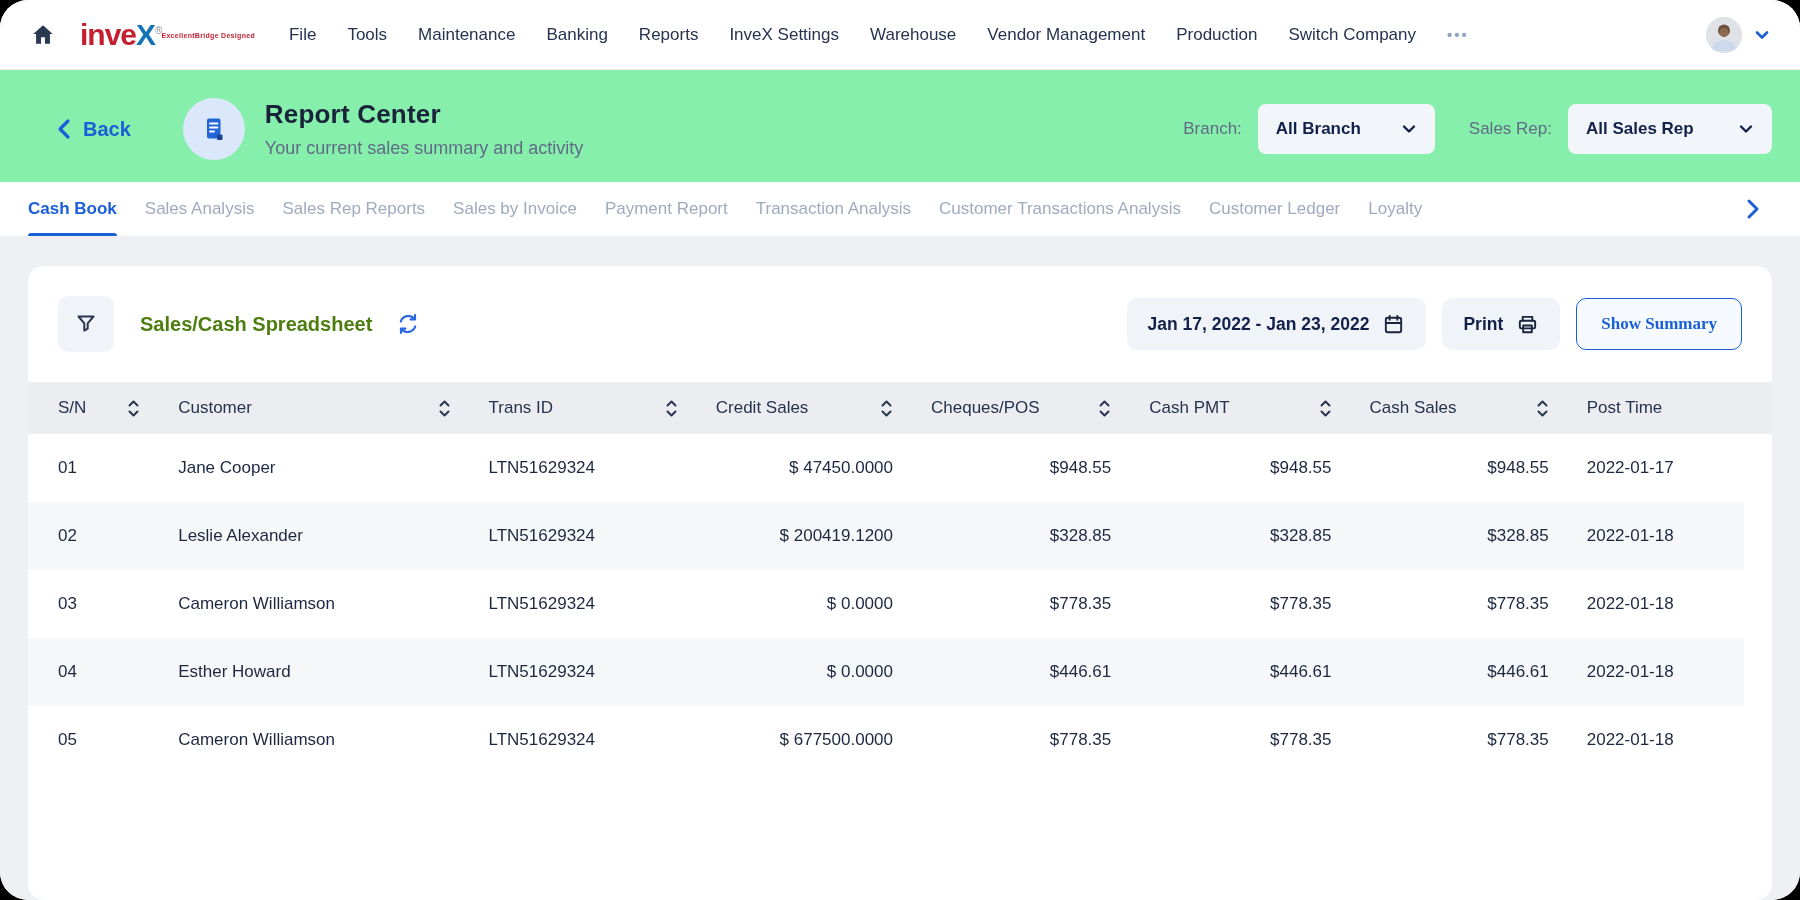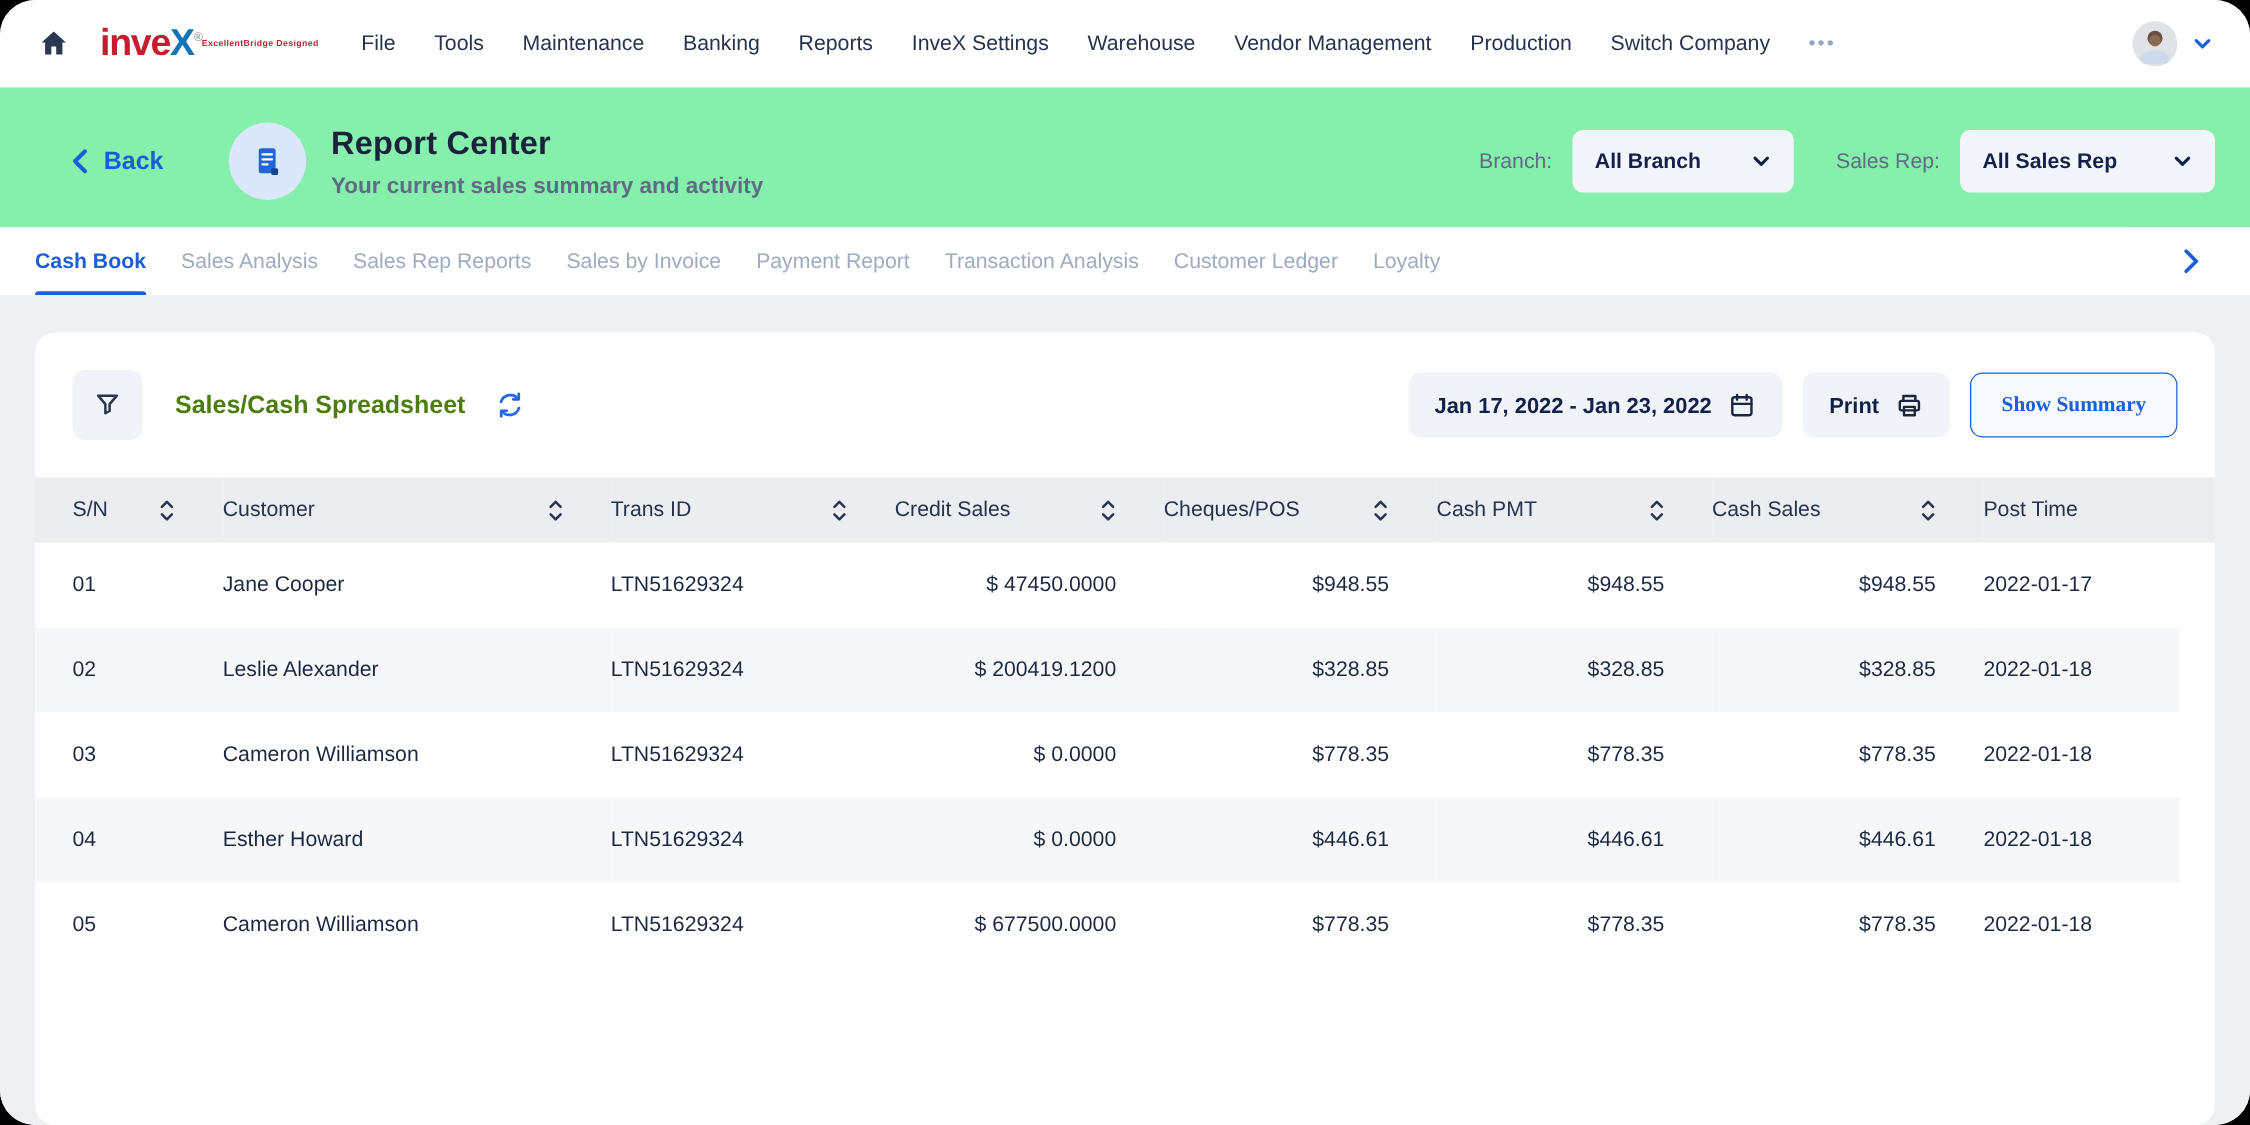--- a/index.html
+++ b/index.html
@@ -28,21 +28,21 @@
   .overflow-btn{font-size:15px; color:#93a5c4; letter-spacing:2px; margin-left:31px; font-weight:700;}
   .nav-right{margin-left:auto; display:flex; align-items:center; gap:12px;}
   .avatar{width:36px; height:36px; border-radius:50%; overflow:hidden; background:#dfe3e8; display:block;}
 
   
   .page-header{display:flex; align-items:center; padding:28px 28px 22px 28px; background:#86efac;}
   .back-link{display:flex; align-items:center; gap:12px; margin-left:28px; color:var(--accent); font-size:20px; font-weight:700;}
   .report-badge{width:62px; height:62px; border-radius:50%; background:#dbe8fb; display:flex; align-items:center; justify-content:center; margin-left:52px;}
   .title-block{margin-left:20px;}
   .page-title{font-size:26px; font-weight:700; color:#19233a; letter-spacing:.2px;}
-  .page-subtitle{font-size:18px; color:var(--text-gray); margin-top:8px;font-weight:bold;}
+  .page-subtitle{font-size:18px; color:var(--text-gray); margin-top:8px;}
   .filters{margin-left:auto; display:flex; align-items:center;}
   .filter-label{font-size:17px; color:var(--text-gray);}
   .select{display:flex; align-items:center; justify-content:space-between; background:#f2f5fa; border-radius:8px; height:50px; padding:0 18px; font-size:17px; font-weight:600; color:#13204a; margin-left:16px;}
   .select.branch{width:177px;}
   .select.rep{width:204px; }
   .sep{width:34px;}
 
   
   .tab-bar{position:relative; display:flex; align-items:stretch; gap:28px; padding-left:28px; height:54px; background:#fff; white-space:nowrap; overflow:hidden;}
   .tab{position:relative; font-size:17px; color:var(--tab-inactive); display:flex; align-items:center;}
@@ -160,20 +160,21 @@
     </div>
   </div>
 
   <div class="tab-bar">
     <button class="tab active">Cash Book</button>
       <button class="tab">Sales Analysis</button>
       <button class="tab">Sales Rep Reports</button>
       <button class="tab">Sales by Invoice</button>
       <button class="tab">Payment Report</button>
       <button class="tab">Transaction Analysis</button>
+      <button class="tab">Customer Transactions Analysis</button>
       <button class="tab">Customer Ledger</button>
       <button class="tab">Loyalty</button>
   <button class="tabs-next">
       <svg class="stroke" width="15" height="22" viewBox="0 0 15 22">
           <path d="M4 3l8 8-8 8" stroke="#1a5ed8" stroke-width="3"></path>
         </svg>
     </button>
     </div>
 
   <div class="content">

